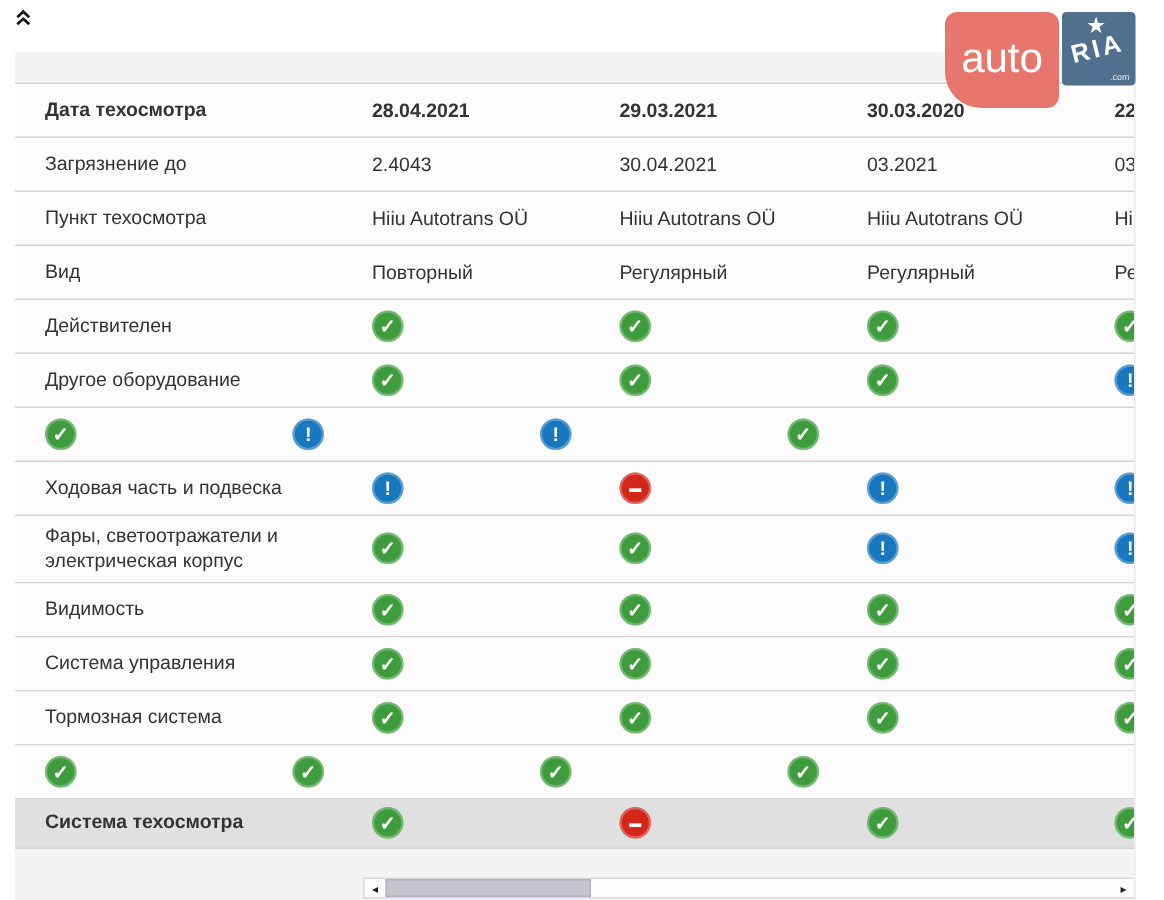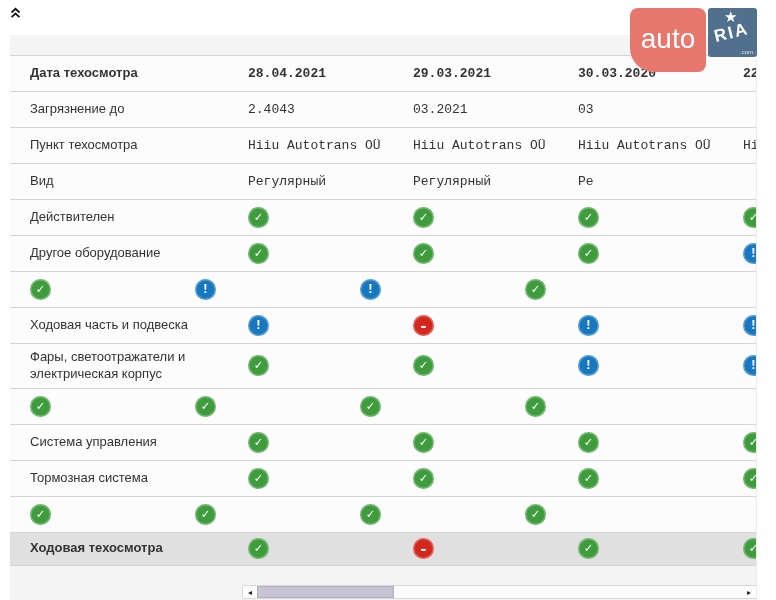--- a/index.html
+++ b/index.html
@@ -60,21 +60,21 @@
     display: flex; align-items: center;
     background: #fcfcfc;
     border-bottom: 1px solid #d4d4d4;
     padding-left: 20px;
     min-height: 36px;
   }
   .row.bold .cell { font-weight: bold; }
   .row.highlight { background: #e0e0e0; min-height: 33px; }
   .cell { font-size: 13px; color: #333; }
   .cell.label { flex: 0 0 218px; padding: 5px 10px 5px 0; line-height: 1.3; }
-  .cell.val { flex: 0 0 165px; white-space: nowrap; font-family: Liberation Mono, monospace; }
+  .cell.val { flex: 0 0 165px; white-space: nowrap; }
 
   
   .status {
     width: 21px; height: 21px; border-radius: 50%;
     display: inline-flex; align-items: center; justify-content: center;
     color: #fff; font-weight: bold; font-size: 13px; line-height: 1;
     vertical-align: middle;
   }
   .status.ok   { box-shadow: inset 0 0 0 1.5px rgba(255,255,255,0.28); }
   .status.warn { box-shadow: inset 0 0 0 1.5px rgba(255,255,255,0.28); }
@@ -130,32 +130,34 @@
       <div class="row bold">
         <div class="cell label">Дата техосмотра</div>
         <div class="cell val">28.04.2021</div>
         <div class="cell val">29.03.2021</div>
         <div class="cell val">30.03.2020</div>
         <div class="cell val">22</div>
       </div>
       <div class="row">
         <div class="cell label">Загрязнение до</div>
         <div class="cell val">2.4043</div>
+        <div class="cell val">30.04.2021</div>
         <div class="cell val">03.2021</div>
         <div class="cell val">03</div>
       </div>
       <div class="row">
         <div class="cell label">Пункт техосмотра</div>
         <div class="cell val">Hiiu Autotrans OÜ</div>
         <div class="cell val">Hiiu Autotrans OÜ</div>
         <div class="cell val">Hiiu Autotrans OÜ</div>
         <div class="cell val">Hi</div>
       </div>
       <div class="row">
         <div class="cell label">Вид</div>
+        <div class="cell val">Повторный</div>
         <div class="cell val">Регулярный</div>
         <div class="cell val">Регулярный</div>
         <div class="cell val">Ре</div>
       </div>
       <div class="row">
         <div class="cell label">Действителен</div>
         <div class="cell val"><span class="status ok" style="background: rgb(62, 156, 60);">✓</span></div>
         <div class="cell val"><span class="status ok" style="background: rgb(62, 156, 60);">✓</span></div>
         <div class="cell val"><span class="status ok" style="background: rgb(62, 156, 60);">✓</span></div>
         <div class="cell val"><span class="status ok" style="background: rgb(62, 156, 60);">✓</span></div>
@@ -181,20 +183,21 @@
         <div class="cell val"><span class="status warn" style="background: rgb(24, 120, 191);">!</span></div>
       </div>
       <div class="row">
         <div class="cell label">Фары, светоотражатели и электрическая корпус</div>
         <div class="cell val"><span class="status ok" style="background: rgb(62, 156, 60);">✓</span></div>
         <div class="cell val"><span class="status ok" style="background: rgb(62, 156, 60);">✓</span></div>
         <div class="cell val"><span class="status warn" style="background: rgb(24, 120, 191);">!</span></div>
         <div class="cell val"><span class="status warn" style="background: rgb(24, 120, 191);">!</span></div>
       </div>
       <div class="row">
+        <div class="cell label">Видимость</div>
         <div class="cell val"><span class="status ok" style="background: rgb(62, 156, 60);">✓</span></div>
         <div class="cell val"><span class="status ok" style="background: rgb(62, 156, 60);">✓</span></div>
         <div class="cell val"><span class="status ok" style="background: rgb(62, 156, 60);">✓</span></div>
         <div class="cell val"><span class="status ok" style="background: rgb(62, 156, 60);">✓</span></div>
       </div>
       <div class="row">
         <div class="cell label">Система управления</div>
         <div class="cell val"><span class="status ok" style="background: rgb(62, 156, 60);">✓</span></div>
         <div class="cell val"><span class="status ok" style="background: rgb(62, 156, 60);">✓</span></div>
         <div class="cell val"><span class="status ok" style="background: rgb(62, 156, 60);">✓</span></div>
@@ -207,21 +210,21 @@
         <div class="cell val"><span class="status ok" style="background: rgb(62, 156, 60);">✓</span></div>
         <div class="cell val"><span class="status ok" style="background: rgb(62, 156, 60);">✓</span></div>
       </div>
       <div class="row">
         <div class="cell val"><span class="status ok" style="background: rgb(62, 156, 60);">✓</span></div>
         <div class="cell val"><span class="status ok" style="background: rgb(62, 156, 60);">✓</span></div>
         <div class="cell val"><span class="status ok" style="background: rgb(62, 156, 60);">✓</span></div>
         <div class="cell val"><span class="status ok" style="background: rgb(62, 156, 60);">✓</span></div>
       </div>
       <div class="row bold highlight">
-        <div class="cell label">Ходовая техосмотра</div>
+        <div class="cell label">Система техосмотра</div>
         <div class="cell val"><span class="status ok" style="background: rgb(62, 156, 60);">✓</span></div>
         <div class="cell val"><span class="status fail" style="background: rgb(211, 39, 28);">▬</span></div>
         <div class="cell val"><span class="status ok" style="background: rgb(62, 156, 60);">✓</span></div>
         <div class="cell val"><span class="status ok" style="background: rgb(62, 156, 60);">✓</span></div>
       </div>
     </div>
 
   <div class="hscrollbar">
     <span class="arr left">◂</span>
     <div class="thumb"></div>

